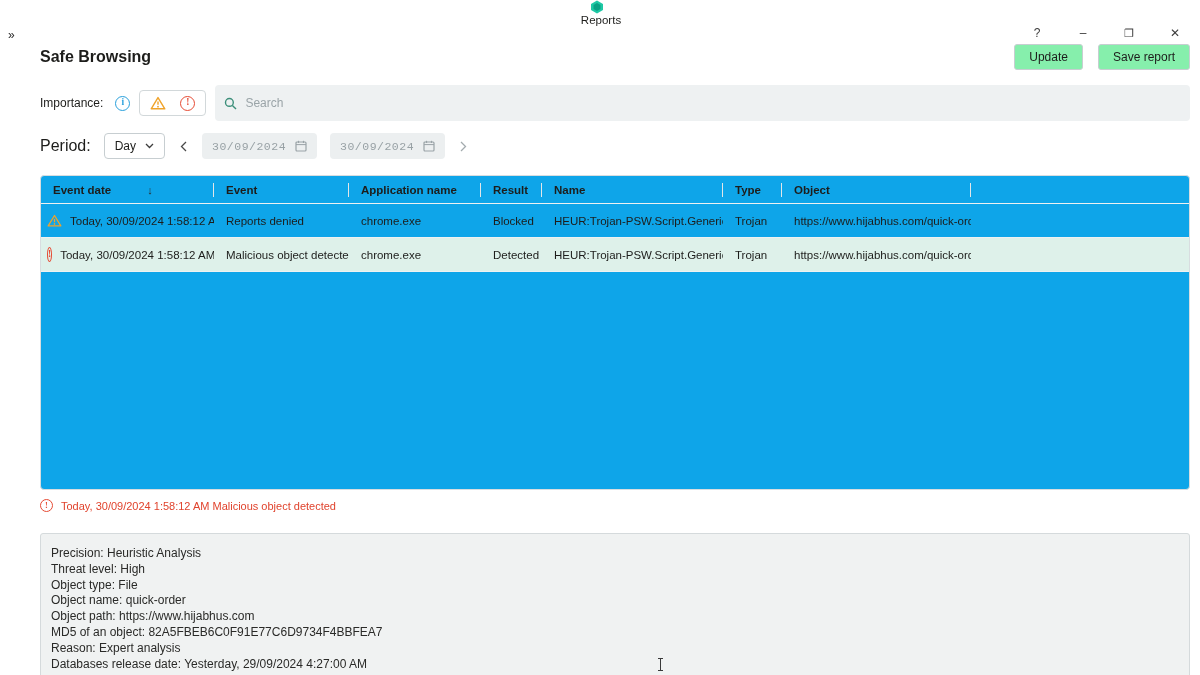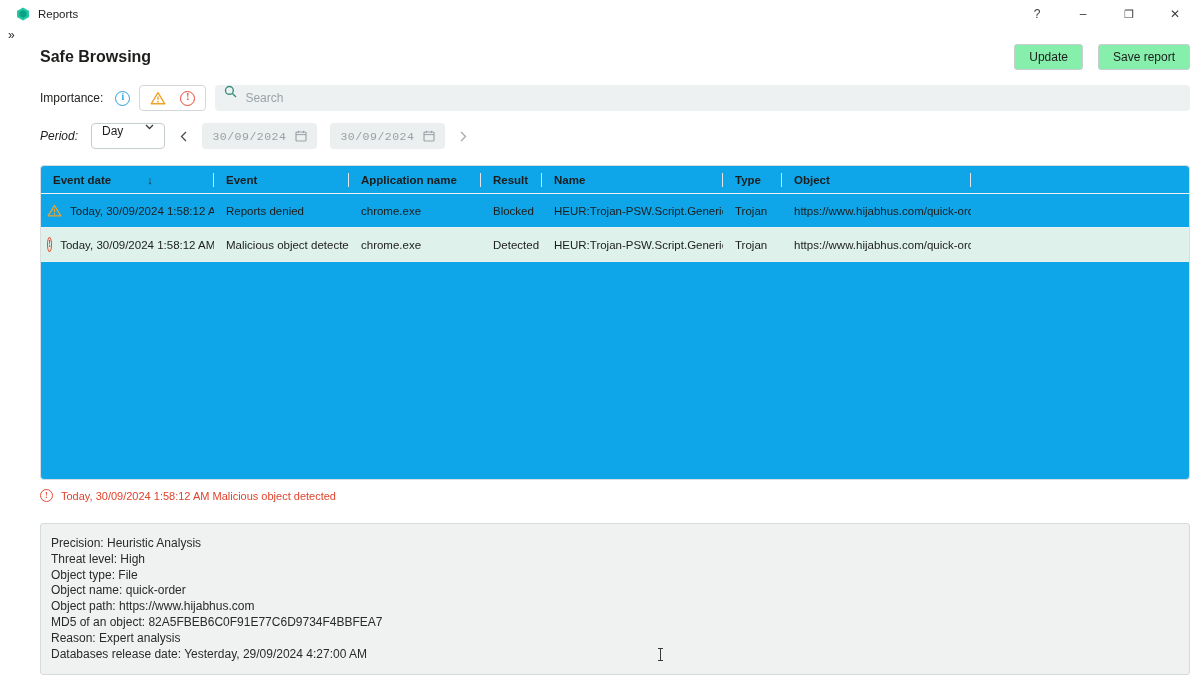--- a/index.html
+++ b/index.html
@@ -1,20 +1,20 @@
 <!DOCTYPE html>
 <html><head>
 <meta charset="utf-8">
 <style>
   * { margin:0; padding:0; box-sizing:border-box; }
   html,body { width:1200px; height:675px; background:#fff; color:#1d1d1b;
               font-family:"Liberation Sans", sans-serif; overflow:hidden; }
 
   
-  .titlebar { height:28px; display:flex; align-items:center; padding:0 14px 0 16px; }
+  .titlebar { height:28px; display:flex; align-items:center; padding:0 14px 0 16px;flex-direction:column; }
   .app-logo { width:14px; height:14px; margin-right:8px; display:inline-flex; }
   .titlebar-title { font-size:11.5px; }
   .titlebar-controls { margin-left:auto; display:flex; align-items:center; gap:24px;
                        color:#3d3d3d; font-size:12px; }
   .tb-btn { width:22px; text-align:center; cursor:pointer; }
   .tb-btn.maxi { font-size:11px; }
 
   .expand-chevron { position:absolute; left:8px; top:28px; font-size:12px; color:#2a2a2a;
                     cursor:pointer; letter-spacing:-1px; }
 
@@ -33,30 +33,30 @@
   .imp-label { font-size:12px; margin-right:12px; }
   .icon-btn { background:none; border:none; cursor:pointer; display:inline-flex;
               align-items:center; justify-content:center; padding:0; }
   .circle-icon { width:15px; height:15px; border-radius:50%; border:1.5px solid;
                  font-size:9.5px; font-weight:700; display:inline-flex; align-items:center;
                  justify-content:center; line-height:1; font-family:"Liberation Serif", serif; }
   .info-icon   { border-color:#29a0dc; color:#29a0dc; }
   .critical-icon { border-color:#e64a33; color:#e64a33; }
   .imp-group { display:flex; align-items:center; gap:14px; border:1px solid #d2d8da;
                border-radius:4px; padding:0 10px; height:26px; margin-left:9px; }
-  .search-box { flex:1; margin-left:9px; background:#eef1f2; border-radius:4px; height:26px;
-                display:flex; padding:0 9px; gap:8px; }
+  .search-box { flex:1; margin-left:9px; background:#eef1f2; border-radius:4px; height:36px;
+                display:flex; align-items:center; padding:0 9px; gap:8px; }
   .search-input { border:none; background:transparent; outline:none; font-size:12px;
                   color:#333; width:100%; font-family:"Liberation Sans", sans-serif; }
   .search-input::placeholder { color:#9aa4a8; }
 
   
   .period-row { display:flex; align-items:center; margin-top:12px; gap:13px; }
-  .period-label { font-size:12px;font-style:italic; }
-  .select { display:flex; gap:22px; border:1px solid #c7ced1;
+  .period-label { font-size:16px; }
+  .select { display:flex; align-items:center; gap:9px; border:1px solid #c7ced1;
             border-radius:4px; background:#fff; height:26px; padding:0 10px; font-size:12px;
             cursor:pointer; }
   .nav-arrow { background:none; border:none; cursor:pointer; display:inline-flex; padding:0 2px; }
   .date-field { display:flex; align-items:center; gap:9px; background:#eceff0; border-radius:4px;
                 height:26px; padding:0 10px; font-size:11.5px; color:#98a1a5;
                 font-family:"Liberation Mono", monospace; letter-spacing:0.5px; }
 
   
   .table-panel { border:1px solid #d8dde0; border-radius:4px; margin-top:16px; height:315px;
                  overflow:hidden; background:#0ea5e9; }

